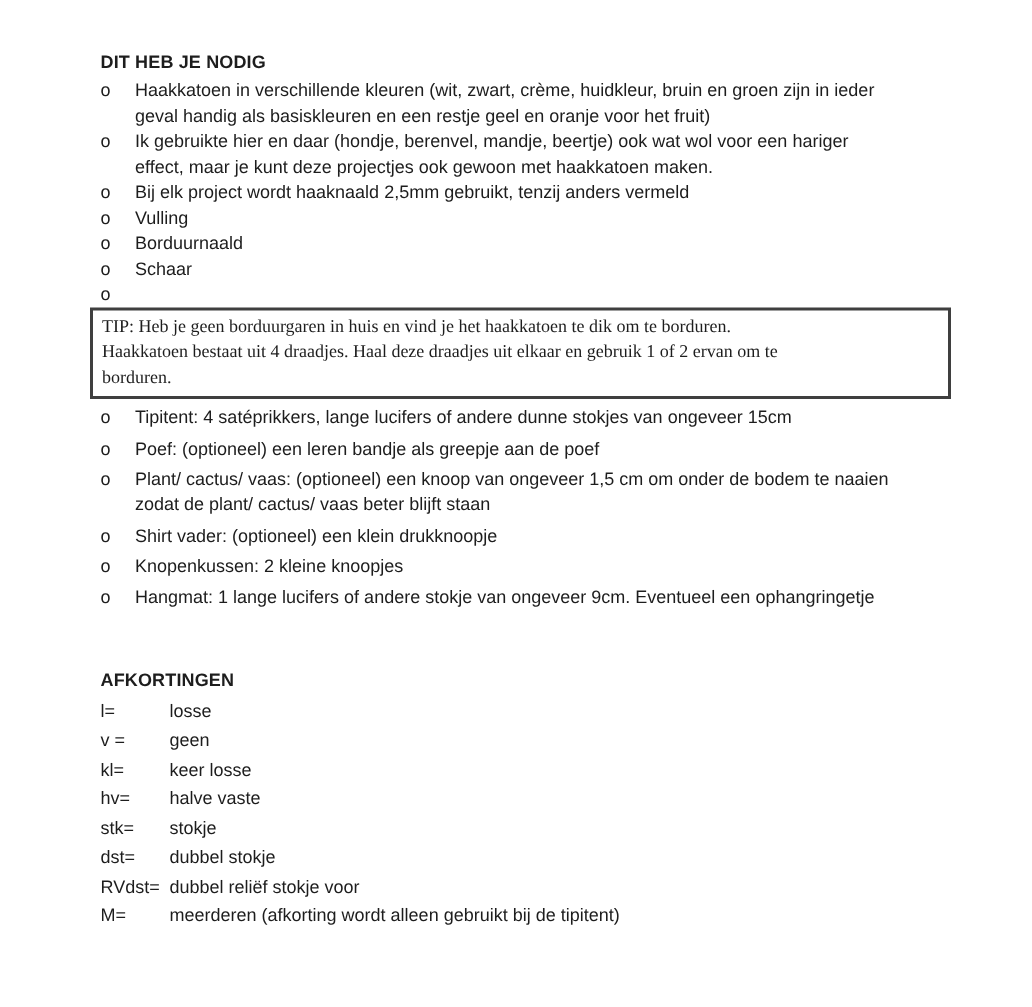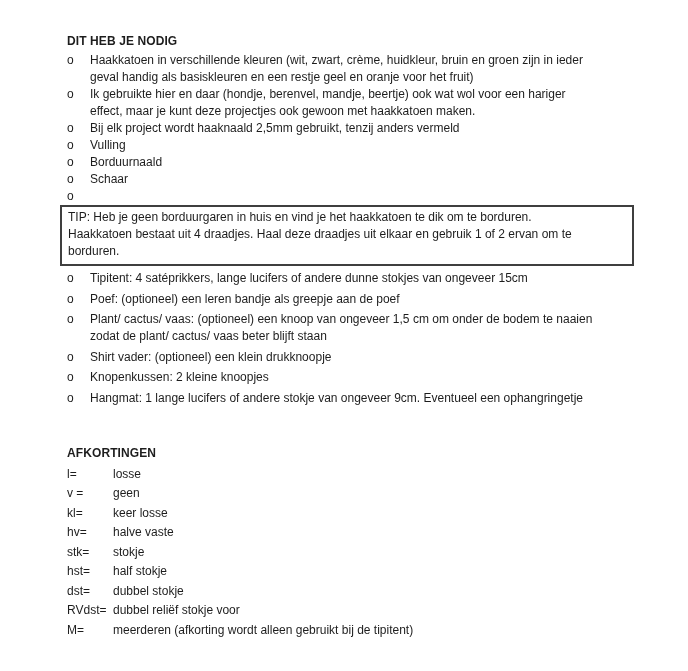--- a/index.html
+++ b/index.html
@@ -33,20 +33,21 @@
   ul.blist.spaced { margin-top: 4px; }
   ul.blist.spaced li { margin-bottom: 3.5px; }
 
   .tipbox {
     box-sizing: border-box;
     margin-left: -7px;
     width: 574px;
     border: 2px solid #3f3f3f;
     padding: 2px 10px 4px 6px;
     line-height: 17px;
+    font-family: Liberation Serif, serif;
   }
   .tipbox .txt { white-space: pre-wrap; }
 
   .abbr-table { margin-top: 3px; }
   .abbr-row { display: flex; line-height: 19.5px; }
   .abbr-key { flex: 0 0 46px; }
   .abbr-val { flex: 1; }
 </style>
 </head>
 <body>
@@ -139,24 +140,20 @@
     </div>
     <div class="abbr-row">
       <span class="abbr-key">hv=</span>
       <span class="abbr-val">halve vaste</span>
     </div>
     <div class="abbr-row">
       <span class="abbr-key">stk=</span>
       <span class="abbr-val">stokje</span>
     </div>
     <div class="abbr-row">
-      <span class="abbr-key">hst=</span>
-      <span class="abbr-val">half stokje</span>
-    </div>
-    <div class="abbr-row">
       <span class="abbr-key">dst=</span>
       <span class="abbr-val">dubbel stokje</span>
     </div>
     <div class="abbr-row">
       <span class="abbr-key">RVdst=</span>
       <span class="abbr-val">dubbel reliëf stokje voor</span>
     </div>
     <div class="abbr-row">
       <span class="abbr-key">M=</span>
       <span class="abbr-val">meerderen (afkorting wordt alleen gebruikt bij de tipitent)</span>

